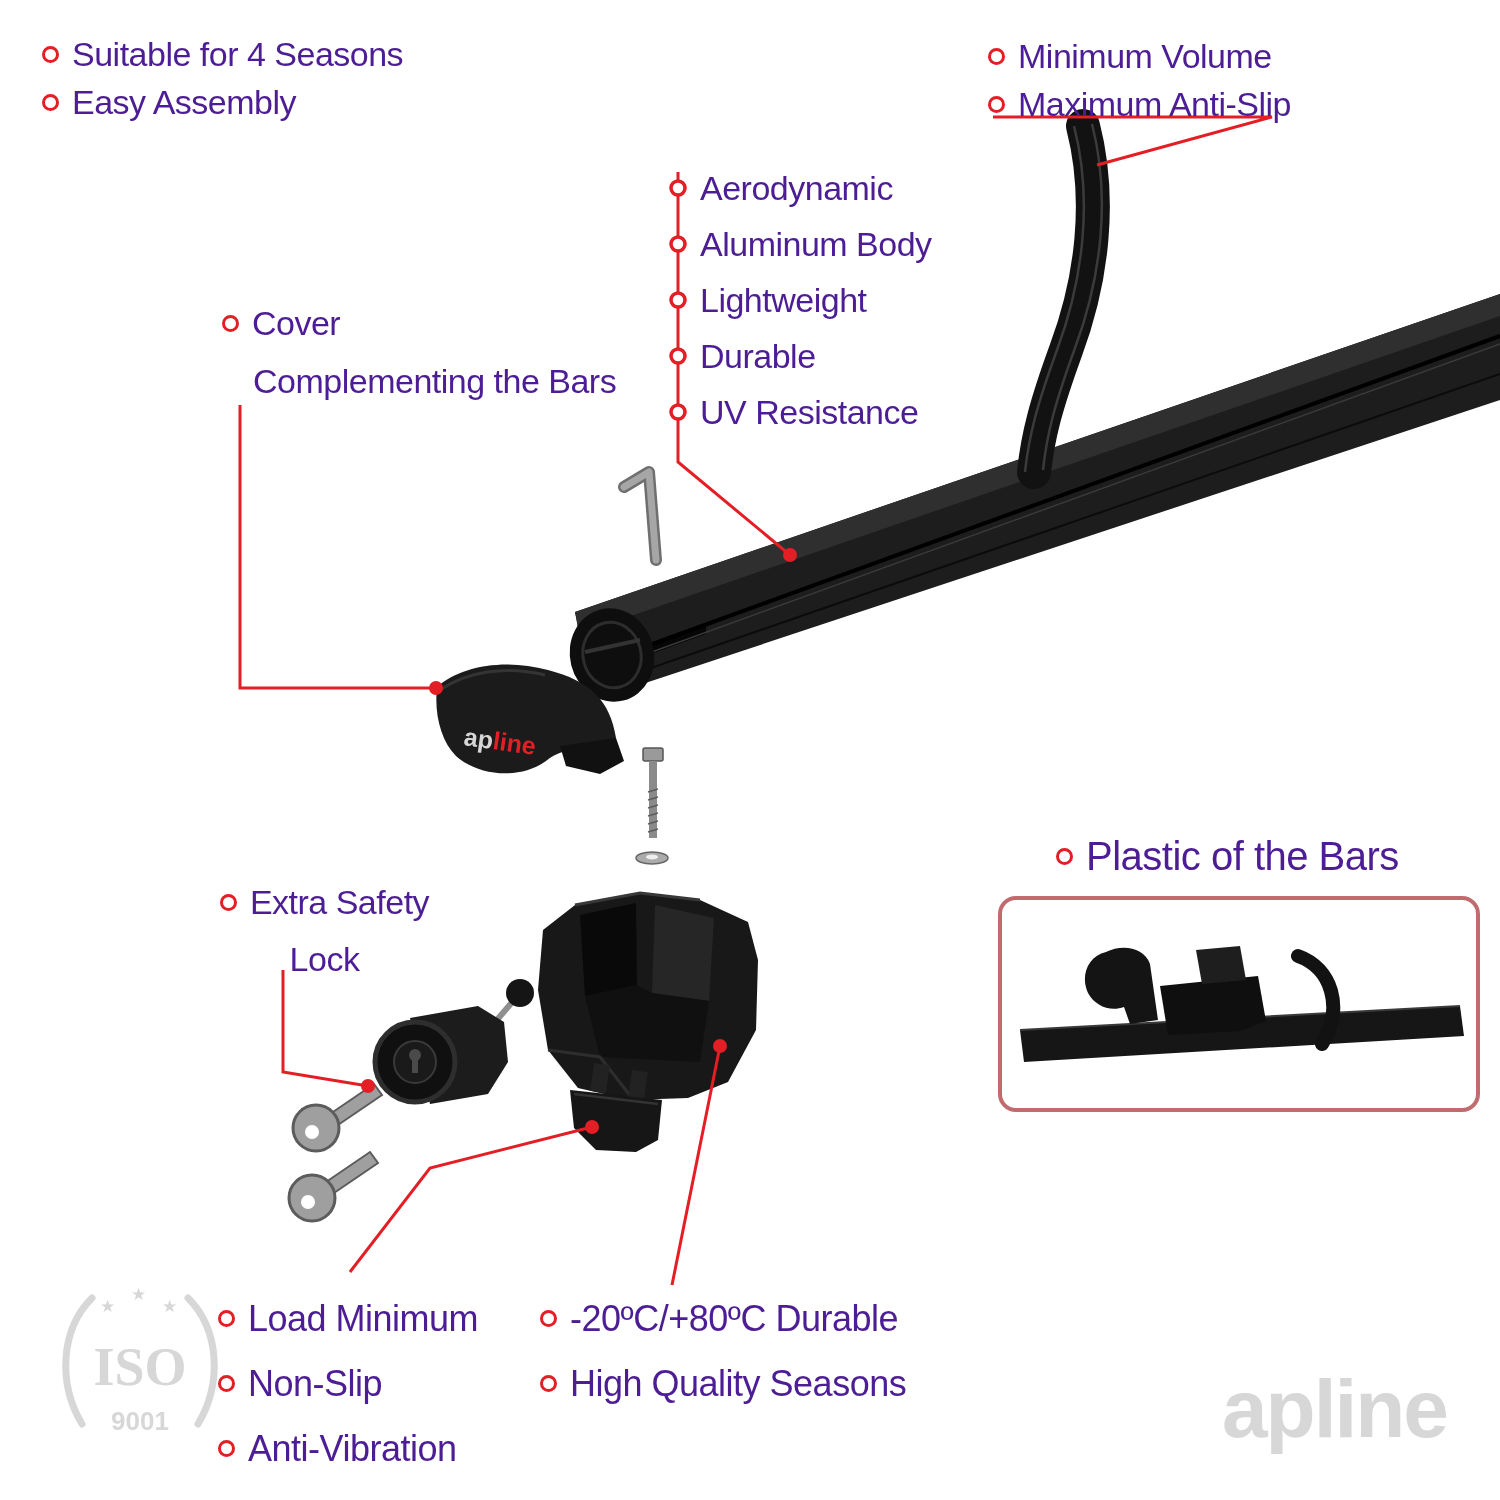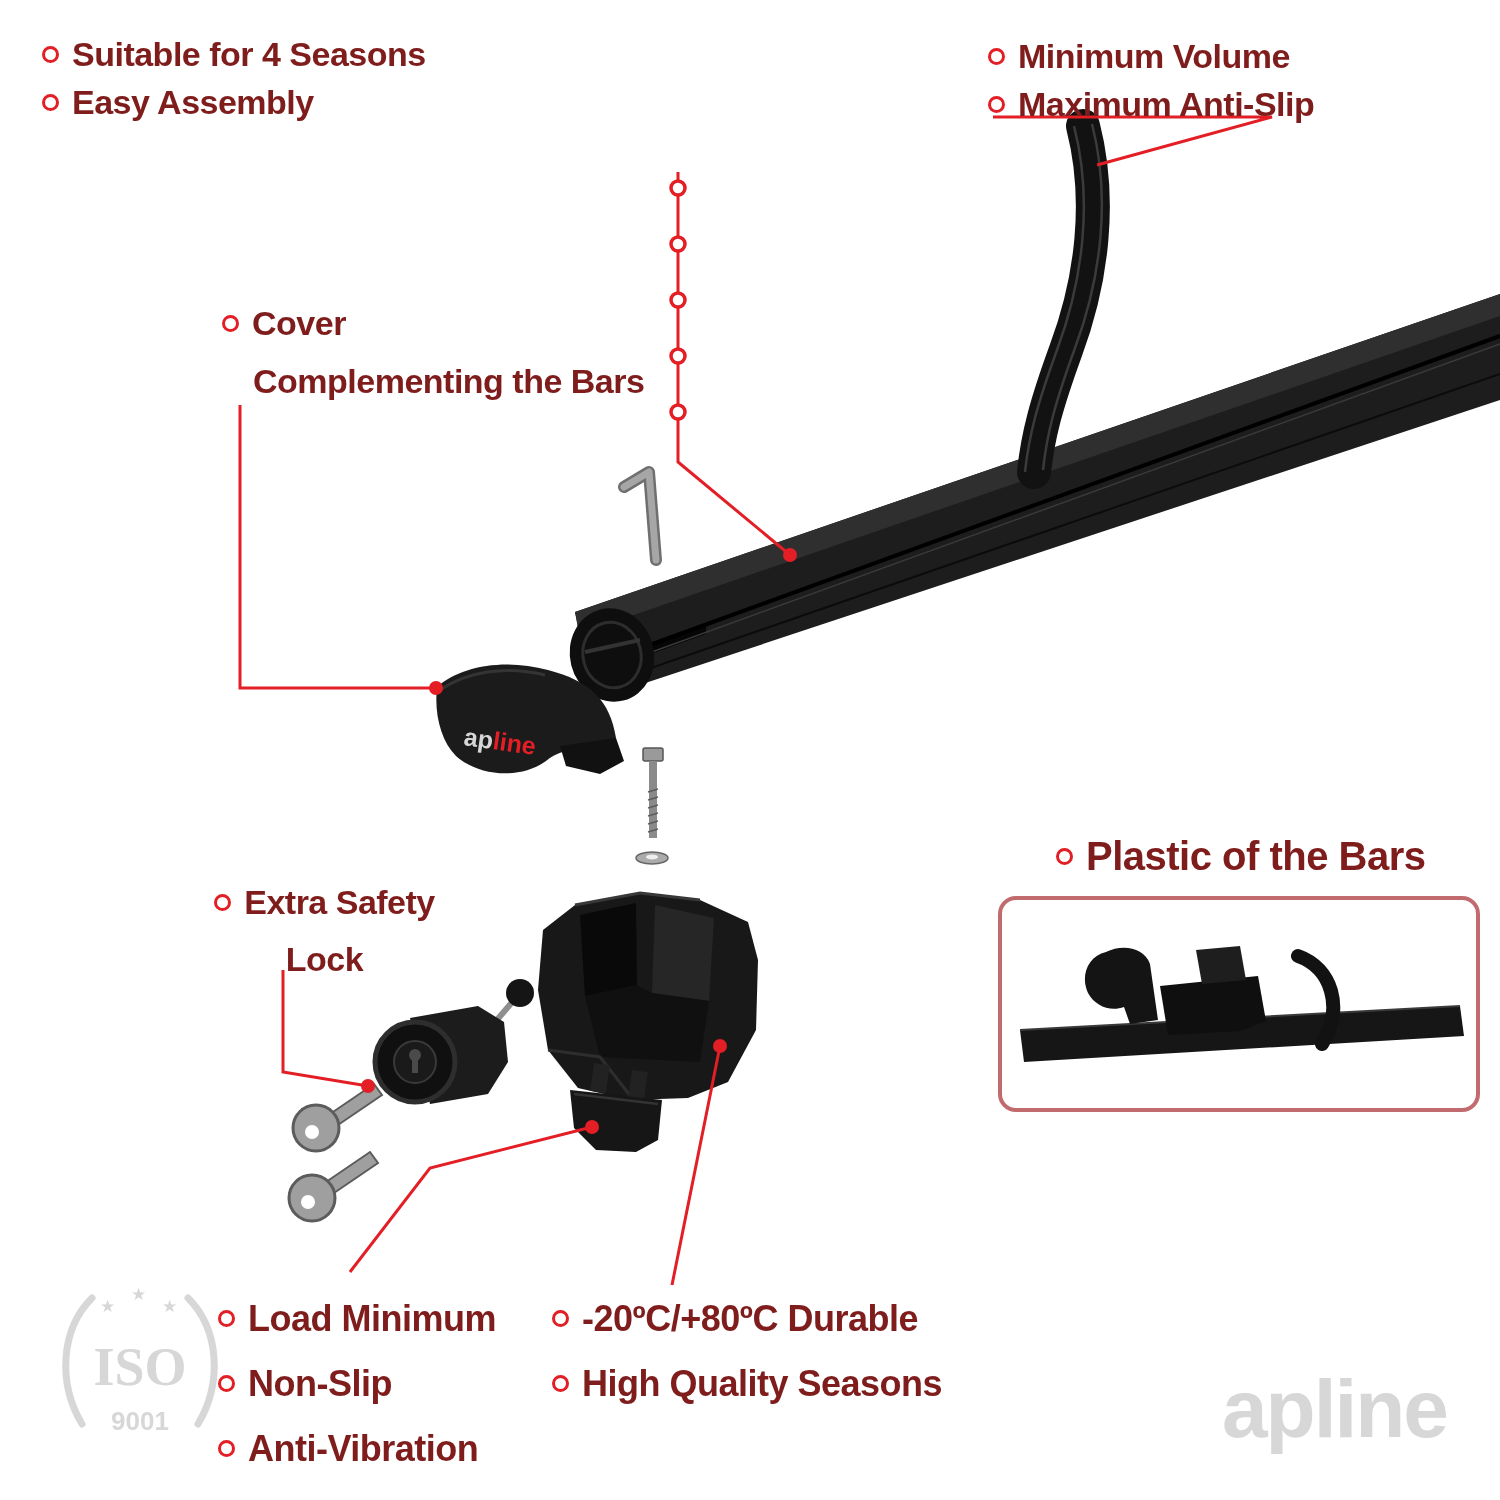--- a/index.html
+++ b/index.html
@@ -1,19 +1,19 @@
 <!DOCTYPE html>
 <html style="--red: #e31e25; --gray: #d7d7d7; --inset: #c16b6e;"><head>
 <meta charset="utf-8">
 <style>
   html,body{margin:0;padding:0;background:#fff;}
   .stage{position:relative;width:1500px;height:1500px;background:#ffffff;overflow:hidden;
          font-family:"Liberation Sans", sans-serif;}
   .art{position:absolute;left:0;top:0;width:1500px;height:1500px;}
-  .callout{position:absolute;color:#7f1d1d;font-weight:700;letter-spacing:-0.5px;z-index:2;}
+  .callout{position:absolute;color:#4c1d95;font-weight:400;letter-spacing:-0.5px;z-index:2;}
   .row{display:flex;align-items:center;white-space:nowrap;}
   .fs34 .row{height:48px;font-size:34px;}
   .feat .row{height:56px;font-size:34px;}
   .fs36 .row{height:65px;font-size:36px;}
   .fs40 .row{height:48px;font-size:40px;}
   .dot{width:11px;height:11px;border:3.5px solid var(--red);border-radius:50%;
        margin-right:13px;flex:0 0 auto;background:#fff;}
   .indent{padding-left:31px;}
   .center .row{justify-content:center;}
   .wm-apline{position:absolute;left:1222px;top:1362px;font-size:82px;font-weight:700;
@@ -171,20 +171,37 @@
     <div class="row">
       <span class="dot"></span>
       <span>Minimum Volume</span>
     </div>
     <div class="row">
       <span class="dot"></span>
       <span>Maximum Anti-Slip</span>
     </div>
   </div>
 
+  <div class="callout feat" style="left:700px;top:160px;">
+    <div class="row">
+        <span>Aerodynamic</span>
+      </div>
+    <div class="row">
+        <span>Aluminum Body</span>
+      </div>
+    <div class="row">
+        <span>Lightweight</span>
+      </div>
+    <div class="row">
+        <span>Durable</span>
+      </div>
+    <div class="row">
+        <span>UV Resistance</span>
+      </div>
+  </div>
 
   <div class="callout fs34 center" style="left:212px;top:874px;width:225px;">
     <div class="row" style="height:57px;">
       <span class="dot"></span>
       <span>Extra Safety</span>
     </div>
     <div class="row" style="height:57px;">
       <span>Lock</span>
     </div>
   </div>
@@ -214,21 +231,21 @@
     <div class="row">
       <span class="dot"></span>
       <span>Non-Slip</span>
     </div>
     <div class="row">
       <span class="dot"></span>
       <span>Anti-Vibration</span>
     </div>
   </div>
 
-  <div class="callout fs36" style="left:552px;top:1286px;text-align:center;">
+  <div class="callout fs36" style="left:540px;top:1286px;text-align:center;">
     <div class="row">
       <span class="dot"></span>
       <span>-20ºC/+80ºC Durable</span>
     </div>
     <div class="row">
       <span class="dot"></span>
       <span>High Quality Seasons</span>
     </div>
   </div>
 

